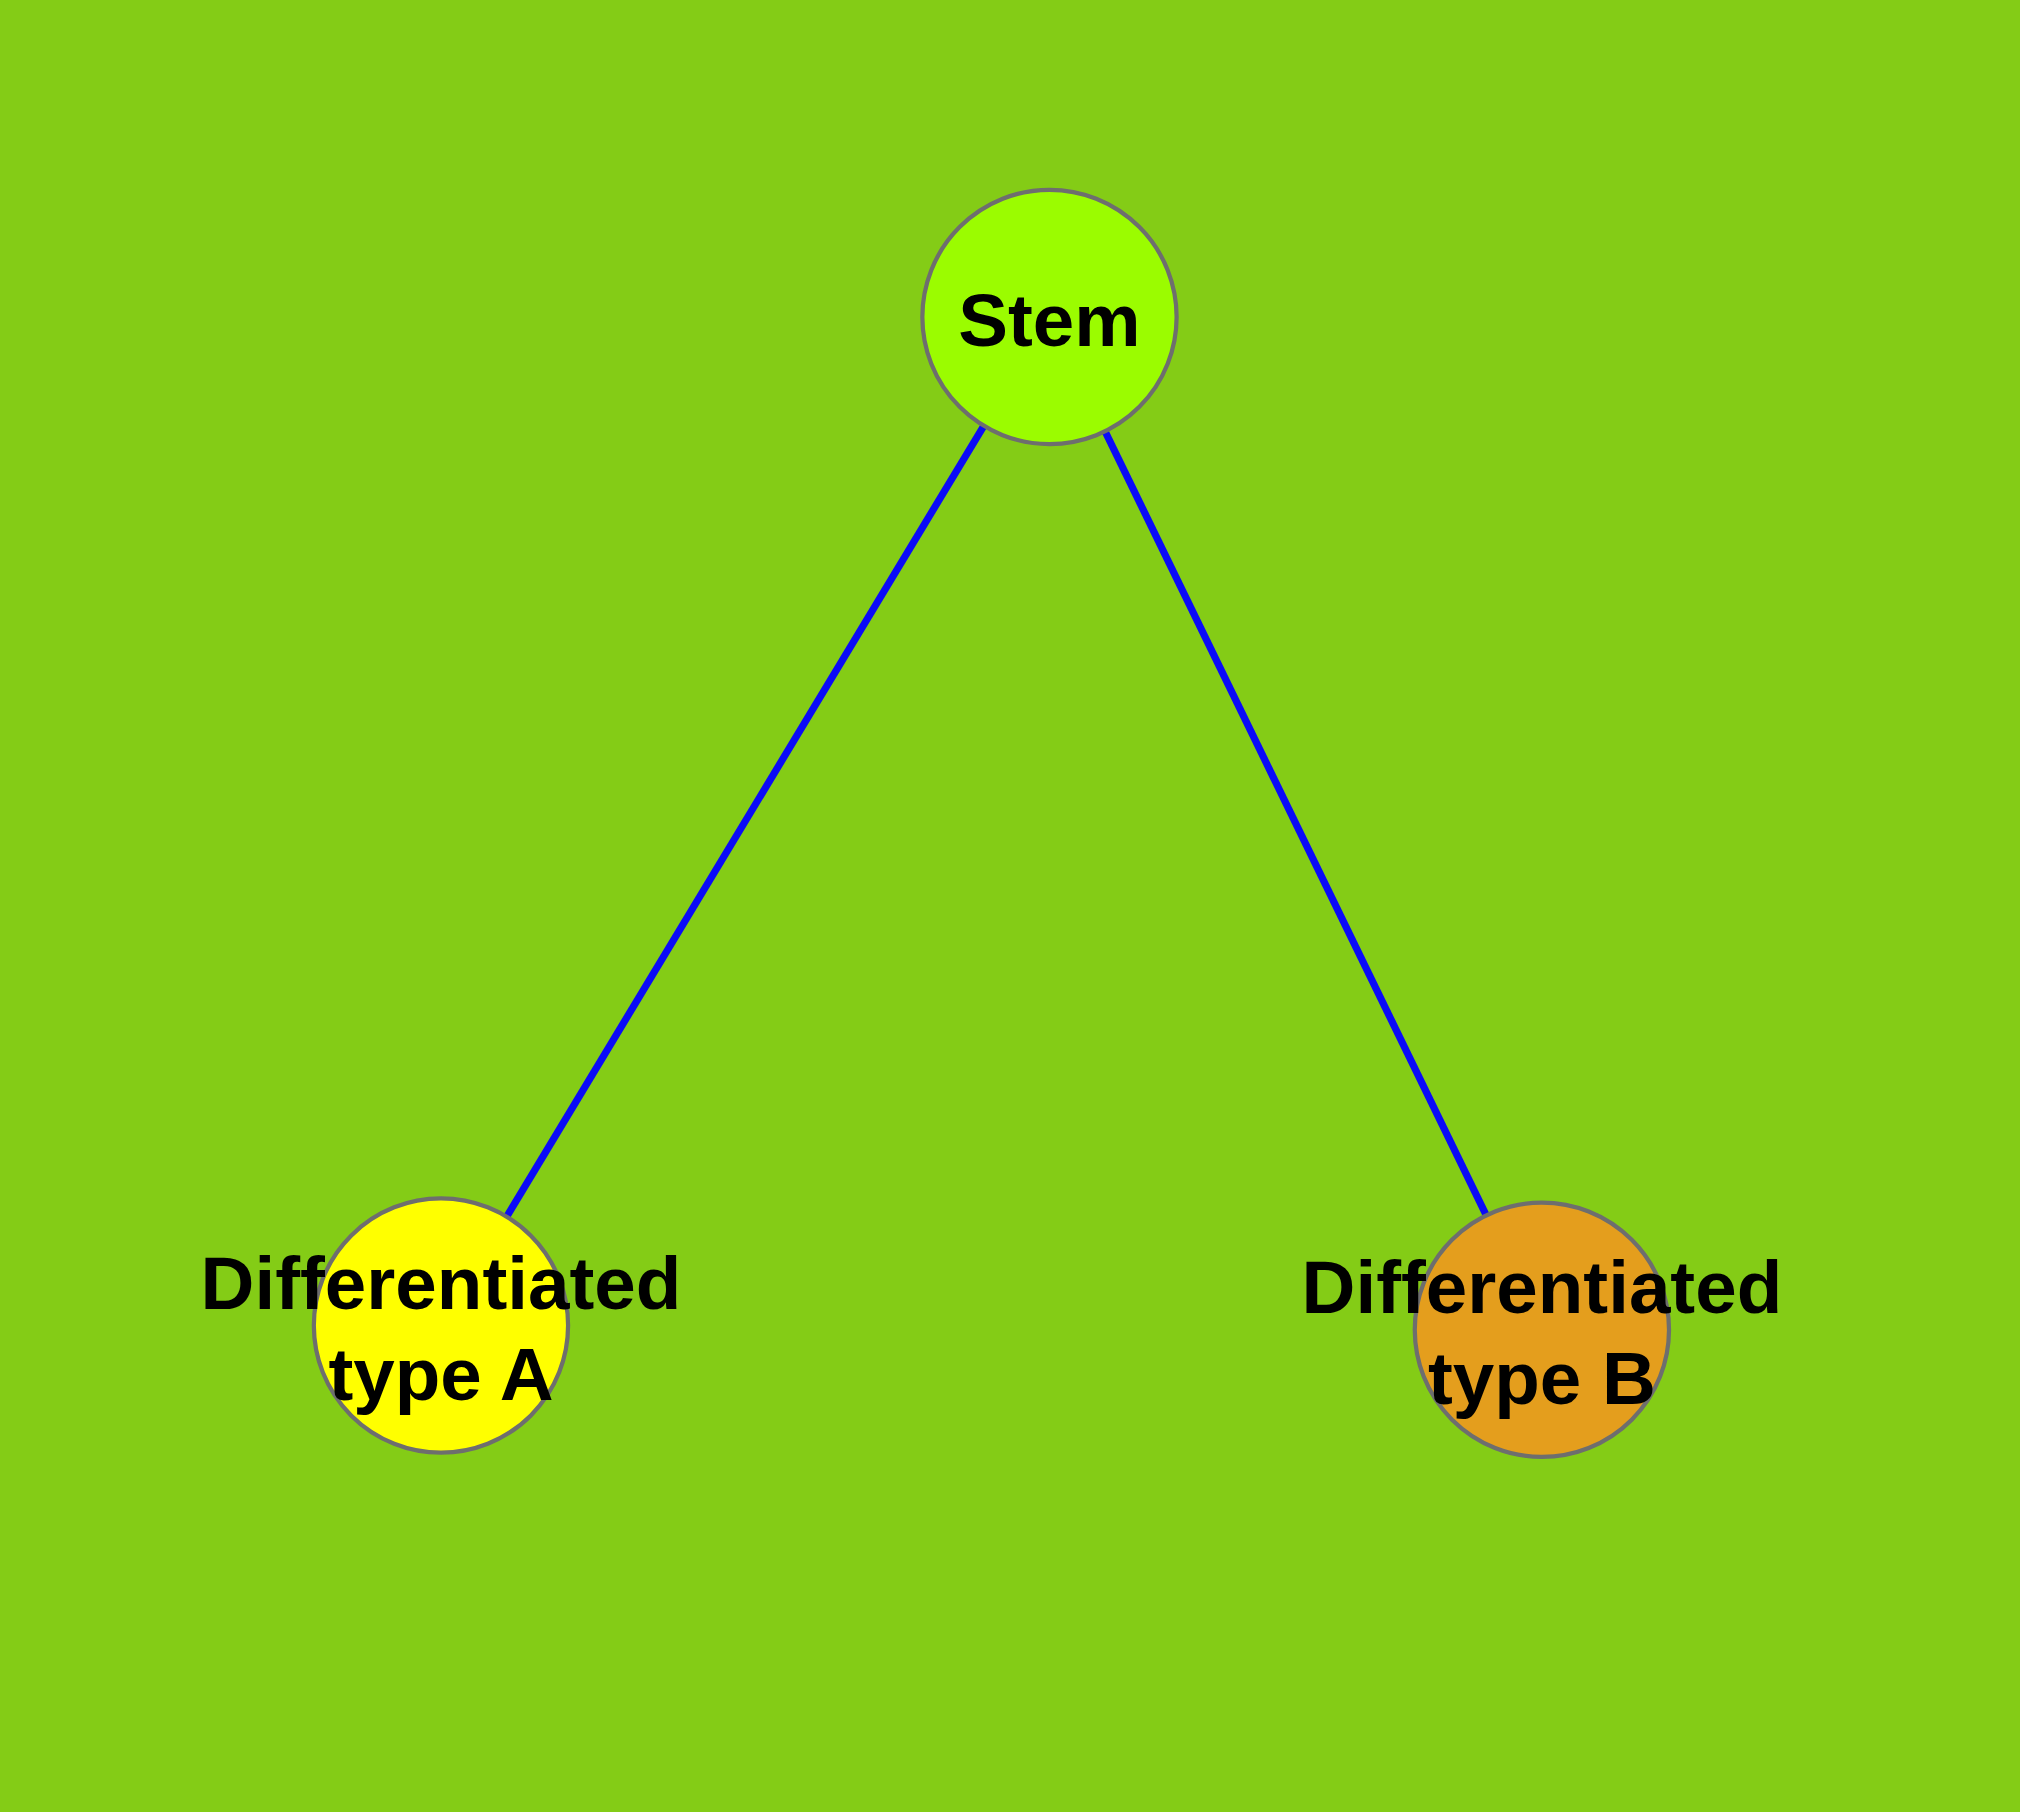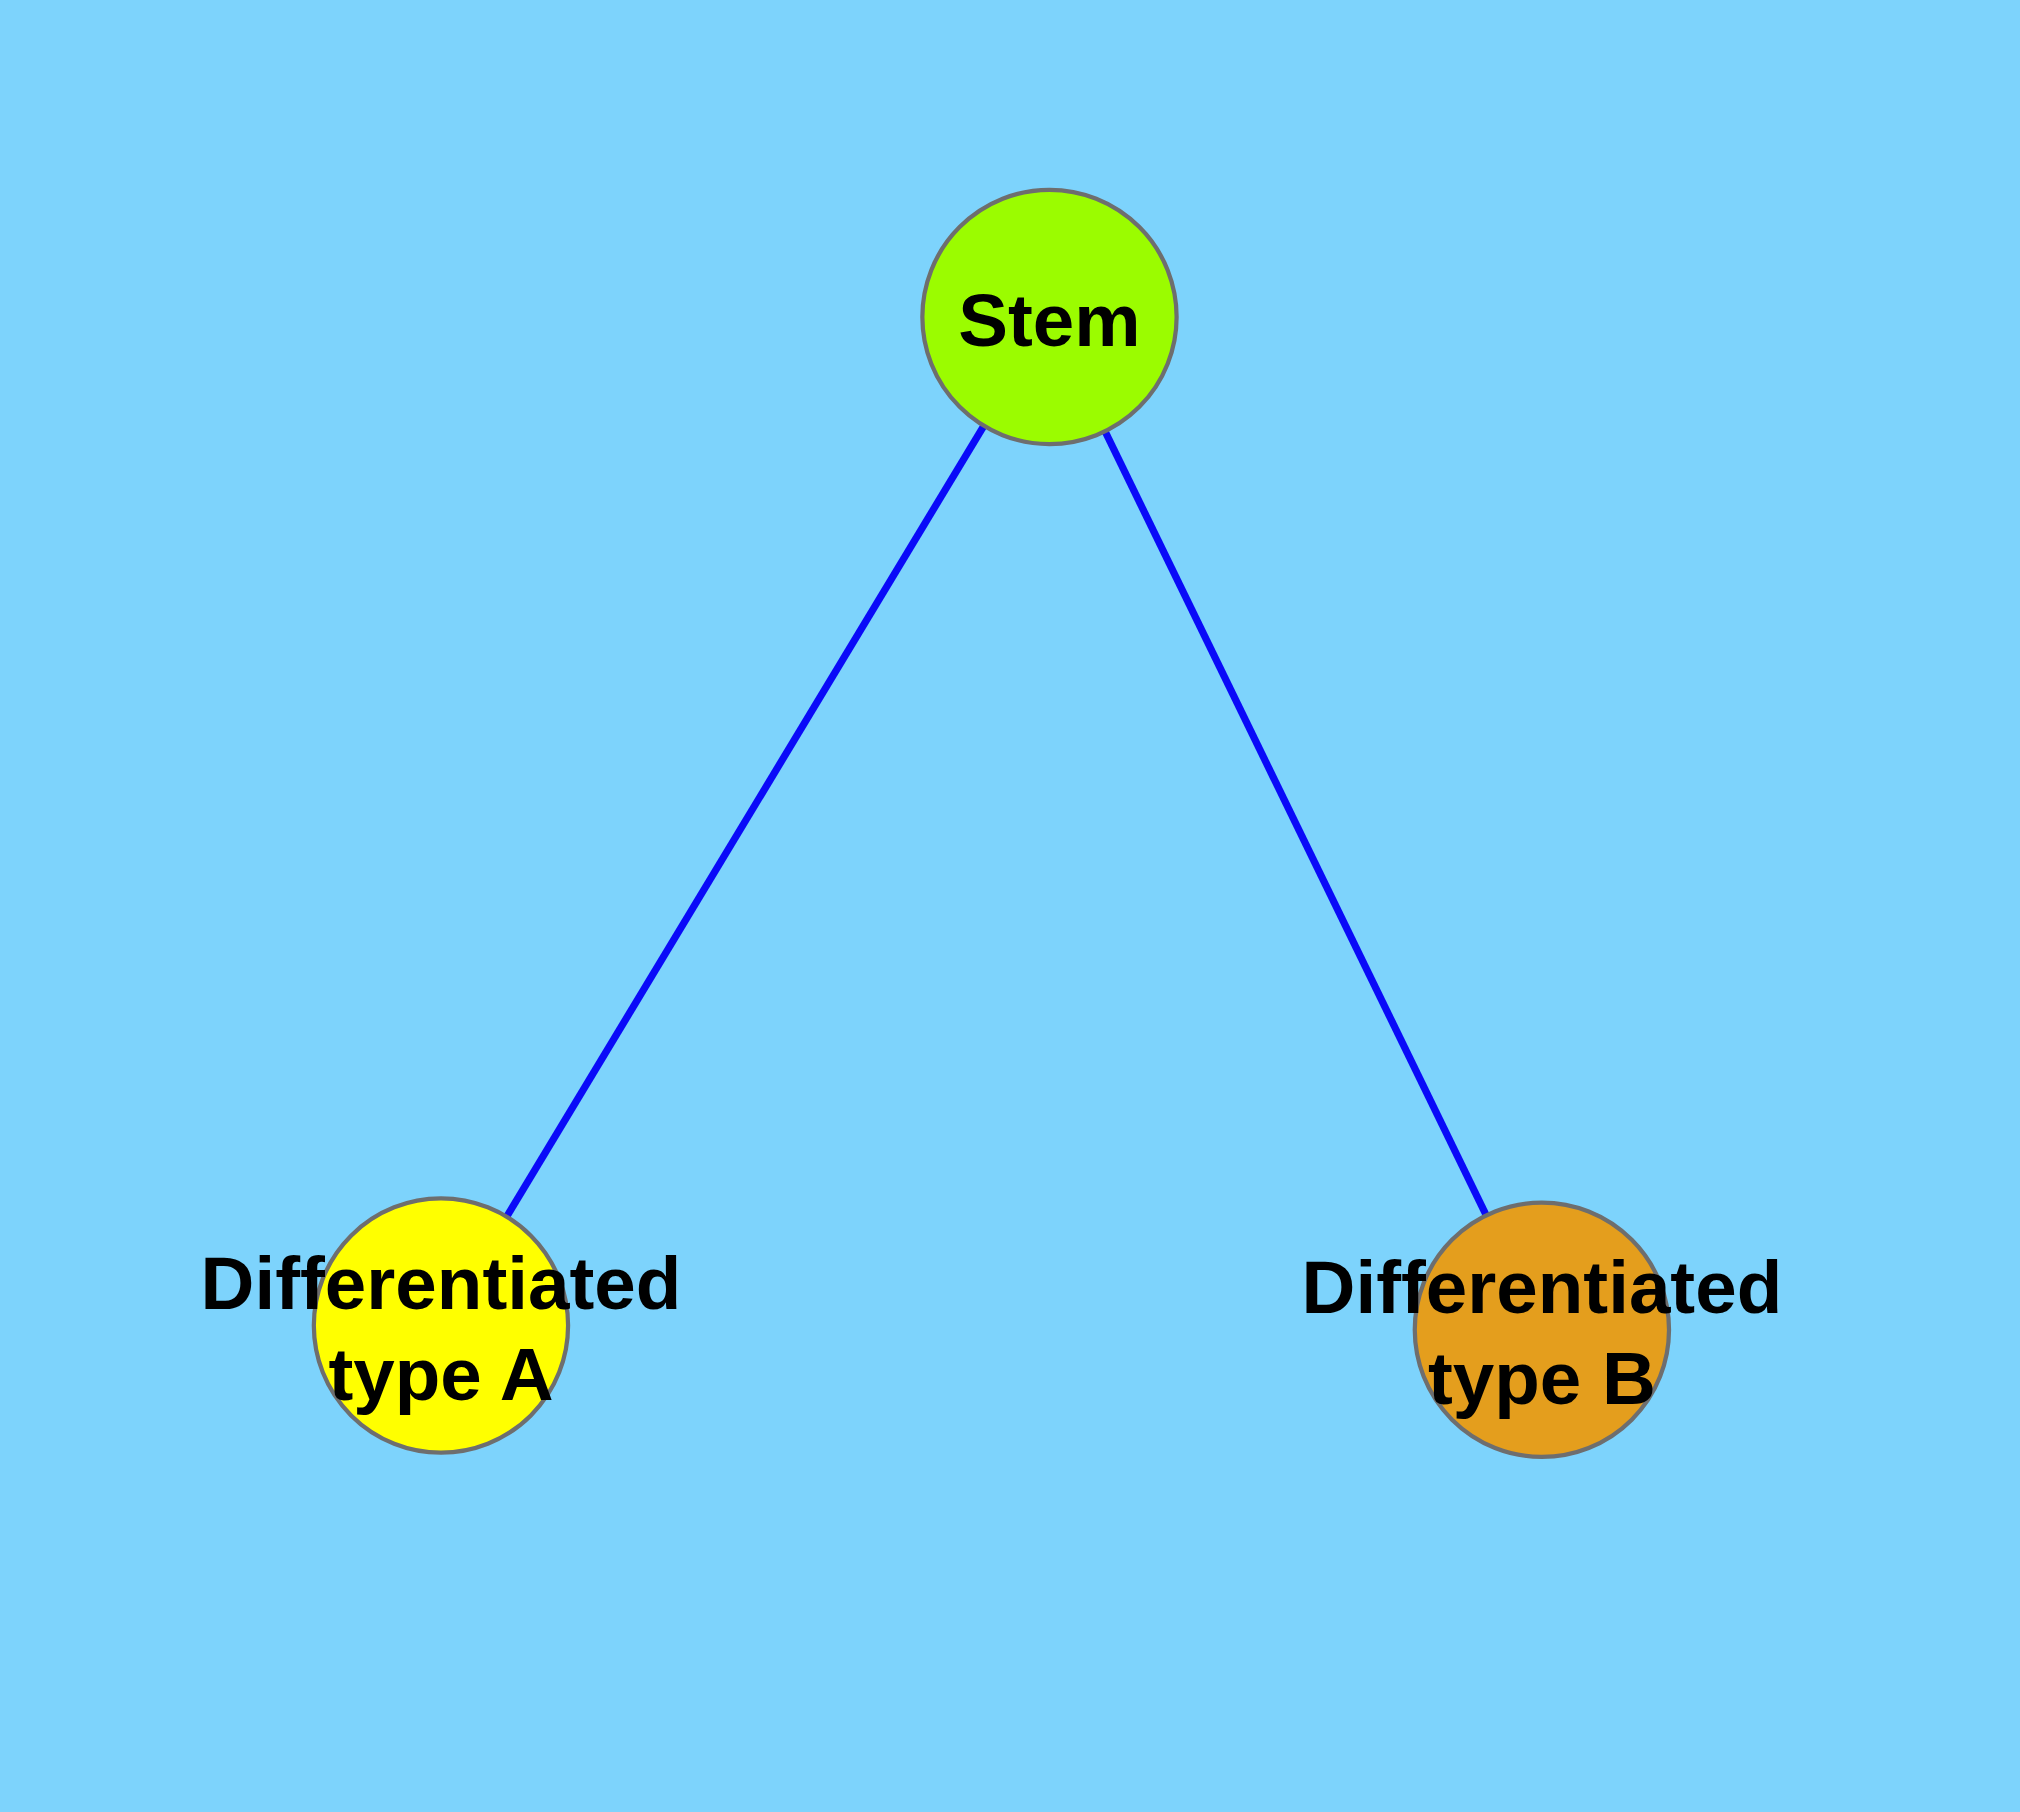--- a/index.html
+++ b/index.html
@@ -25,21 +25,21 @@
   }
   .node-label {
     font-family: "Liberation Sans", "DejaVu Sans", sans-serif;
     font-weight: bold;
     user-select: none;
   }
 </style>
 </head>
 <body style="background: rgb(201, 201, 248);">
 
-<div class="stage" style="background: #7dd3fc;">
+<div class="stage" style="background: #84cc16;">
   <svg id="graph-svg" xmlns="http://www.w3.org/2000/svg" viewBox="0 0 2384 2138">
       <line x1="1238" y1="374" x2="520" y2="1564" stroke="#0A0AF8" stroke-width="8.5"></line>
       <line x1="1238" y1="374" x2="1819" y2="1569" stroke="#0A0AF8" stroke-width="8.5"></line>
       <g>
         <circle cx="1238" cy="374" r="150" fill="#9BFC00" stroke="#6E6E6E" stroke-width="5"></circle>
         <text class="node-label" x="1238" text-anchor="middle" fill="#000000" font-size="88"><tspan x="1238" y="408">Stem</tspan></text>
       </g>
       <g>
         <circle cx="520" cy="1564" r="150" fill="#FFFF00" stroke="#6E6E6E" stroke-width="5"></circle>
         <text class="node-label" x="520" text-anchor="middle" fill="#000000" font-size="88"><tspan x="520" y="1544">Differentiated</tspan><tspan x="520" y="1652">type A</tspan></text>

